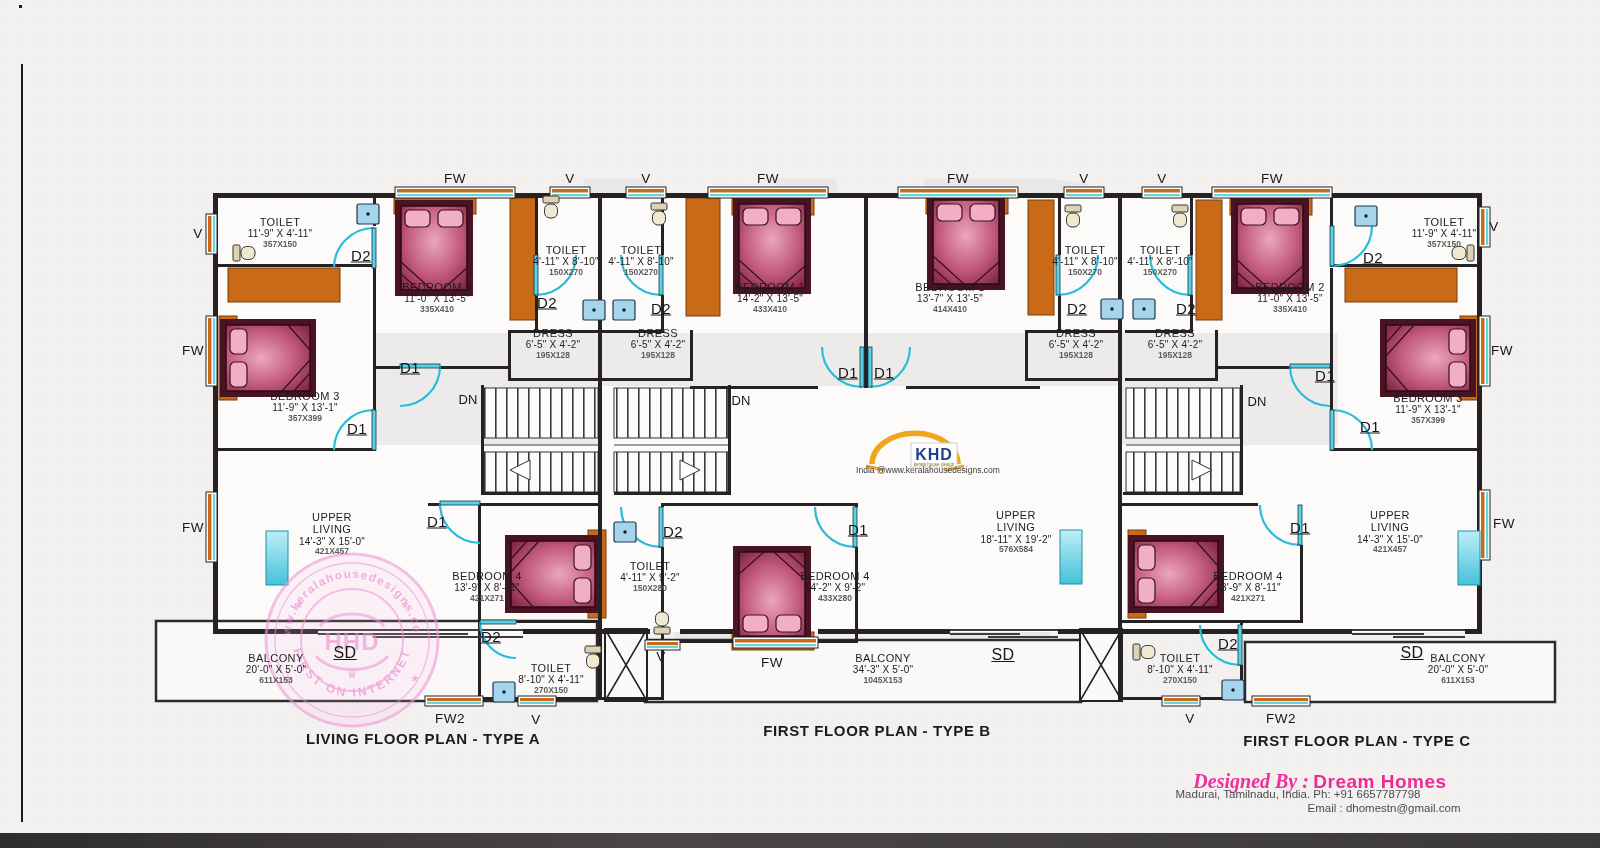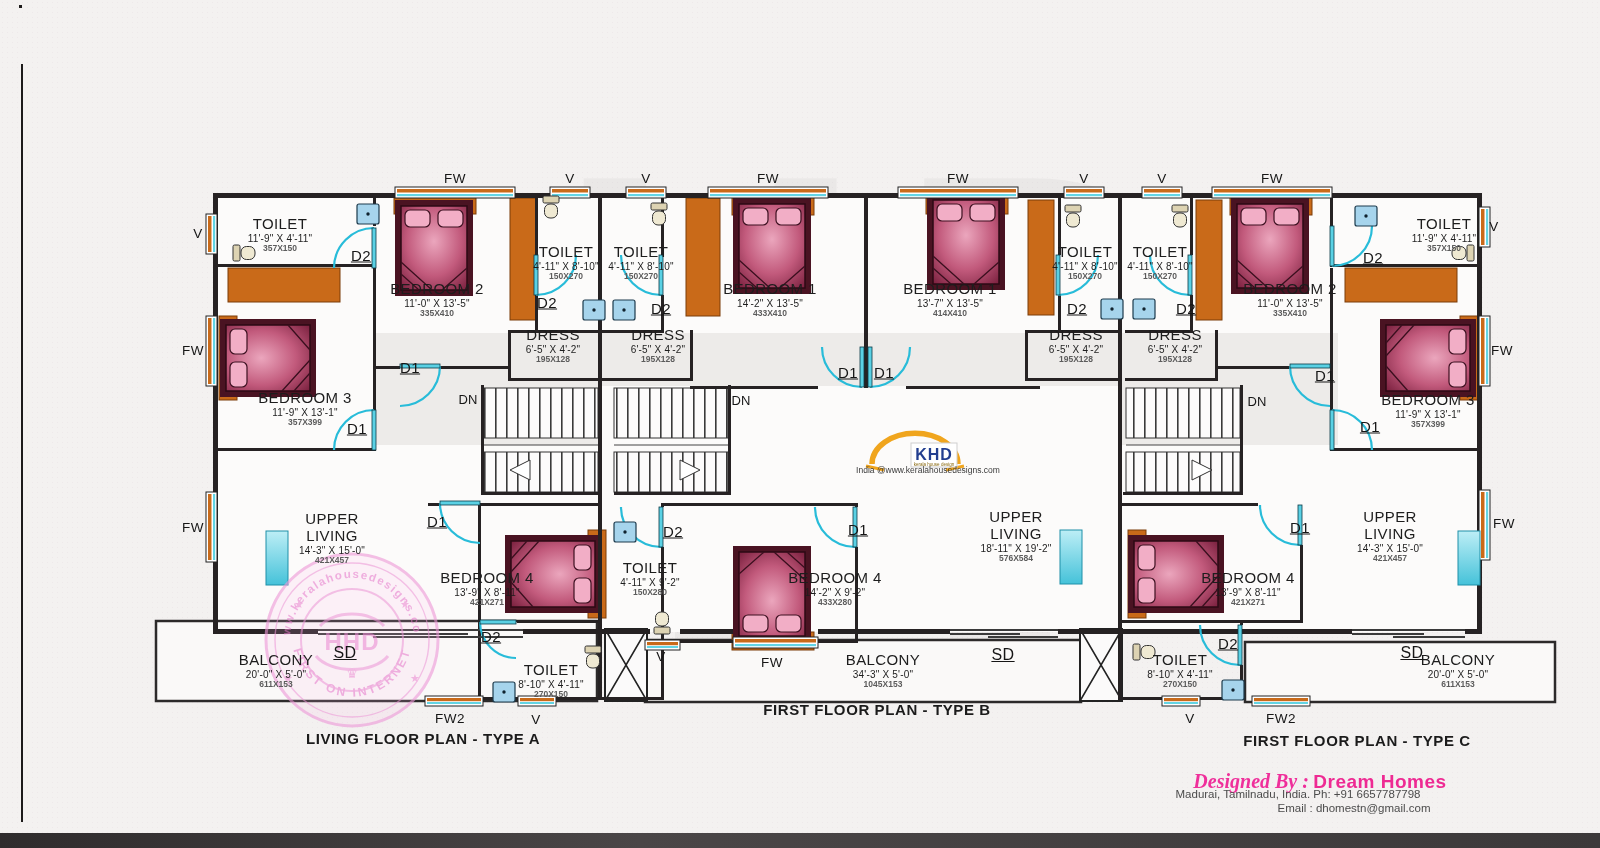--- a/index.html
+++ b/index.html
@@ -4,21 +4,21 @@
 <style>
   html,body{margin:0;padding:0;}
   body{font-family:"Liberation Sans",sans-serif;background:#e9e7e6;}
   #screen{position:relative;width:1600px;height:848px;overflow:hidden;
     background:#f3f1f0;
     background-image:radial-gradient(rgba(205,160,185,0.10) 0.6px, transparent 0.7px);
     background-size:5px 5px;}
   #planlines{position:absolute;left:0;top:0;}
   #plan-labels{position:absolute;left:0;top:0;width:1600px;height:848px;pointer-events:none;}
   .room-label{position:absolute;transform:translateX(-50%);text-align:center;color:#1d1d1d;white-space:nowrap;line-height:1.12;}
-  .rname{font-size:15px;letter-spacing:.4px;}
+  .rname{font-size:11px;letter-spacing:.4px;}
   .rdim{font-size:10px;letter-spacing:.2px;}
   .rcm{font-size:8.5px;color:#5c5c5c;font-weight:bold;}
   .tag{position:absolute;transform:translate(-50%,-50%);color:#161616;white-space:nowrap;}
   .t-door{font-size:15px;letter-spacing:.5px;text-decoration:underline;}
   .t-win{font-size:13.5px;letter-spacing:.5px;}
   .t-SD{font-size:16px;text-decoration:underline;}
   .t-DN{font-size:13px;}
   .plan-title{position:absolute;transform:translateX(-50%);font-size:15px;font-weight:bold;color:#1b1b1b;letter-spacing:.6px;white-space:nowrap;}
   .bigwm{position:absolute;left:555px;top:110px;font-size:430px;font-weight:bold;color:rgba(70,70,70,0.05);letter-spacing:30px;line-height:1;}
   #designer{position:absolute;left:1320px;top:755px;transform:translateX(-50%);white-space:nowrap;text-align:center;margin-top:15px;}
@@ -585,26 +585,26 @@
       <span class="tag t-win t-V" style="left: 1190px; top: 718px;">V</span>
       <span class="tag t-win t-FW2" style="left: 1281px; top: 718px;">FW2</span>
       <span class="tag t-DN t-DN" style="left: 468px; top: 399px;">DN</span>
       <span class="tag t-DN t-DN" style="left: 741px; top: 400px;">DN</span>
       <span class="tag t-DN t-DN" style="left: 1257px; top: 401px;">DN</span>
     </div>
 
   <div id="logo-more">India @www.keralahousedesigns.com</div>
 
   <div class="plan-title" style="left:423px;top:730px">LIVING FLOOR PLAN - TYPE A</div>
-  <div class="plan-title" style="left:877px;top:701px">FIRST FLOOR PLAN - TYPE B</div>
+  <div class="plan-title" style="left:877px;top:722px">FIRST FLOOR PLAN - TYPE B</div>
   <div class="plan-title" style="left:1357px;top:732px">FIRST FLOOR PLAN - TYPE C</div>
 
   <div id="designer">
     <span class="script">Designed By :</span>
     <span class="dname"> Dream Homes</span>
   </div>
   <div class="contact" style="left:1298px;top:788px">Madurai, Tamilnadu, India.  Ph: +91 6657787798</div>
-  <div class="contact" style="left:1354px;top:802px">Email : dhomestn@gmail.com</div>
+  <div class="contact" style="left:1384px;top:802px">Email : dhomestn@gmail.com</div>
 
   <div class="scanline" style="left:21px;top:64px;width:2px;height:758px"></div>
   <div class="scanline" style="left:19px;top:5px;width:3px;height:3px"></div>
   <div id="botbar"></div>
 </div>
 
 </body></html>

